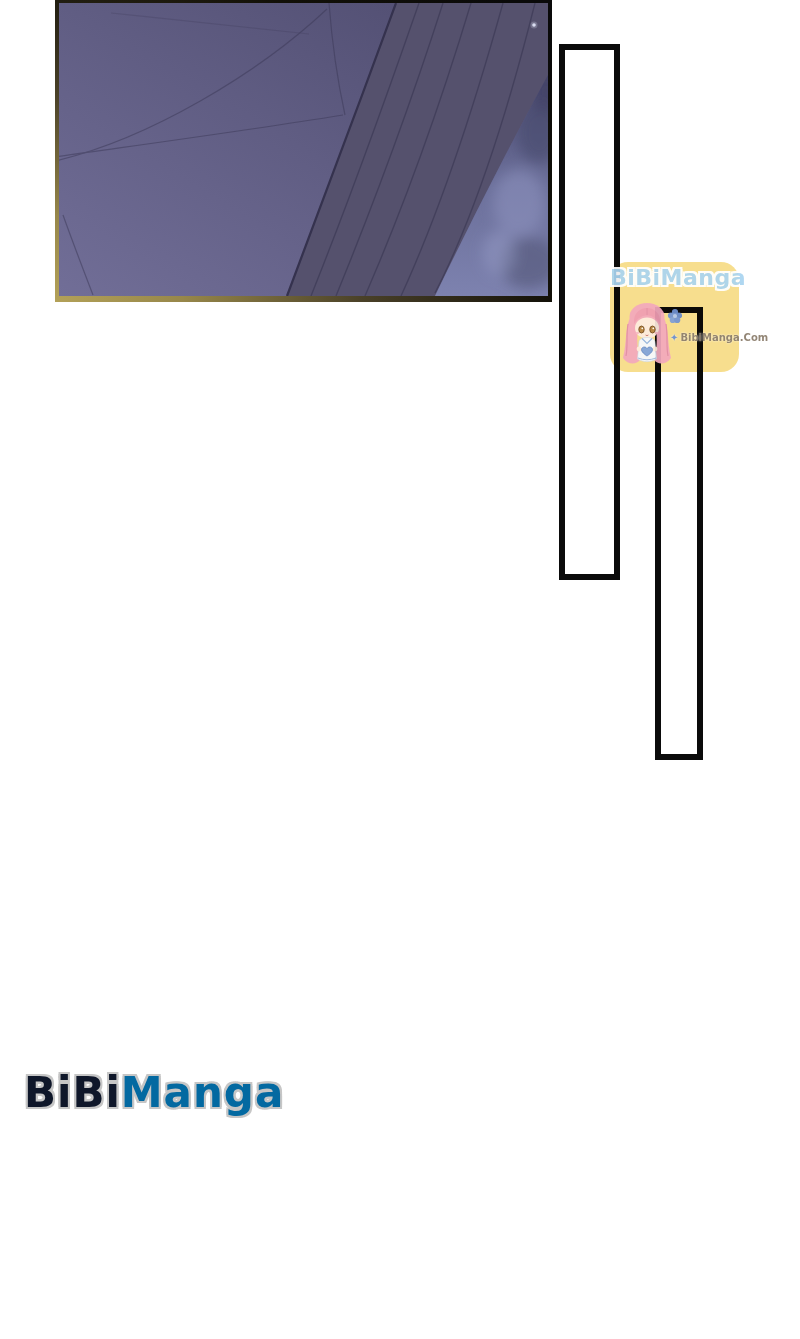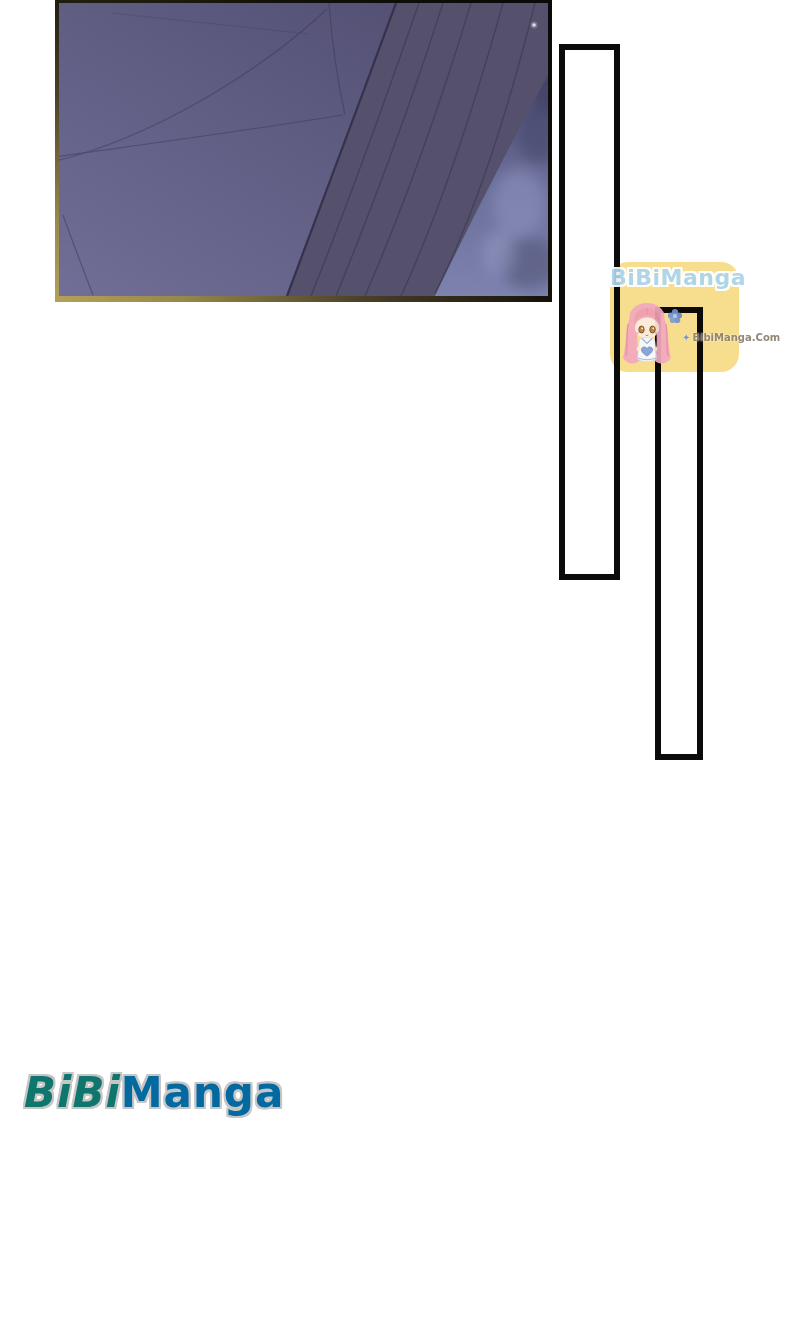--- a/index.html
+++ b/index.html
@@ -45,39 +45,38 @@
     position: absolute; left: 0; right: 0; top: 3px;
     text-align: center;
     font-size: 22px; font-weight: bold; letter-spacing: 0.5px;
     color: #a9d4f0;
     text-shadow:
       -2px -2px 0 #ffffff, 2px -2px 0 #ffffff, -2px 2px 0 #ffffff, 2px 2px 0 #ffffff,
       -2px 0 0 #ffffff, 2px 0 0 #ffffff, 0 -2px 0 #ffffff, 0 2px 0 #ffffff;
   }
   .chibi { position: absolute; left: 8px; top: 40px; width: 64px; height: 66px; }
   .site-line {
-    position: absolute; left: 72px; top: 70px;
+    position: absolute; left: 60px; top: 70px;
     font-size: 10px; font-weight: bold; color: #8b7d6c;
     white-space: nowrap;
     text-shadow: 0 0 2px rgba(255,255,255,.9);
   }
   .site-line .spark { color: #6b8fd0; font-size: 10px; margin-right: 2px; }
 
   
   .footer-logo {
     position: absolute; left: 24px; top: 1068px;
     font-size: 42px; font-weight: bold; letter-spacing: 1px;
     white-space: nowrap;
   }
   .footer-logo .p1 {
-    color: #0f766e;
+    color: #0f172a;
     text-shadow:
       -2px -2px 0 #c6c6c6, 2px -2px 0 #c6c6c6, -2px 2px 0 #c6c6c6, 2px 2px 0 #c6c6c6,
       -2px 0 0 #c6c6c6, 2px 0 0 #c6c6c6, 0 -2px 0 #c6c6c6, 0 2px 0 #c6c6c6;
-    font-style: italic;
   }
   .footer-logo .p2 {
     color: #0369a1;
     text-shadow:
       -2px -2px 0 #c6c6c6, 2px -2px 0 #c6c6c6, -2px 2px 0 #c6c6c6, 2px 2px 0 #c6c6c6,
       -2px 0 0 #c6c6c6, 2px 0 0 #c6c6c6, 0 -2px 0 #c6c6c6, 0 2px 0 #c6c6c6;
   }
 </style>
 </head>
 <body>

